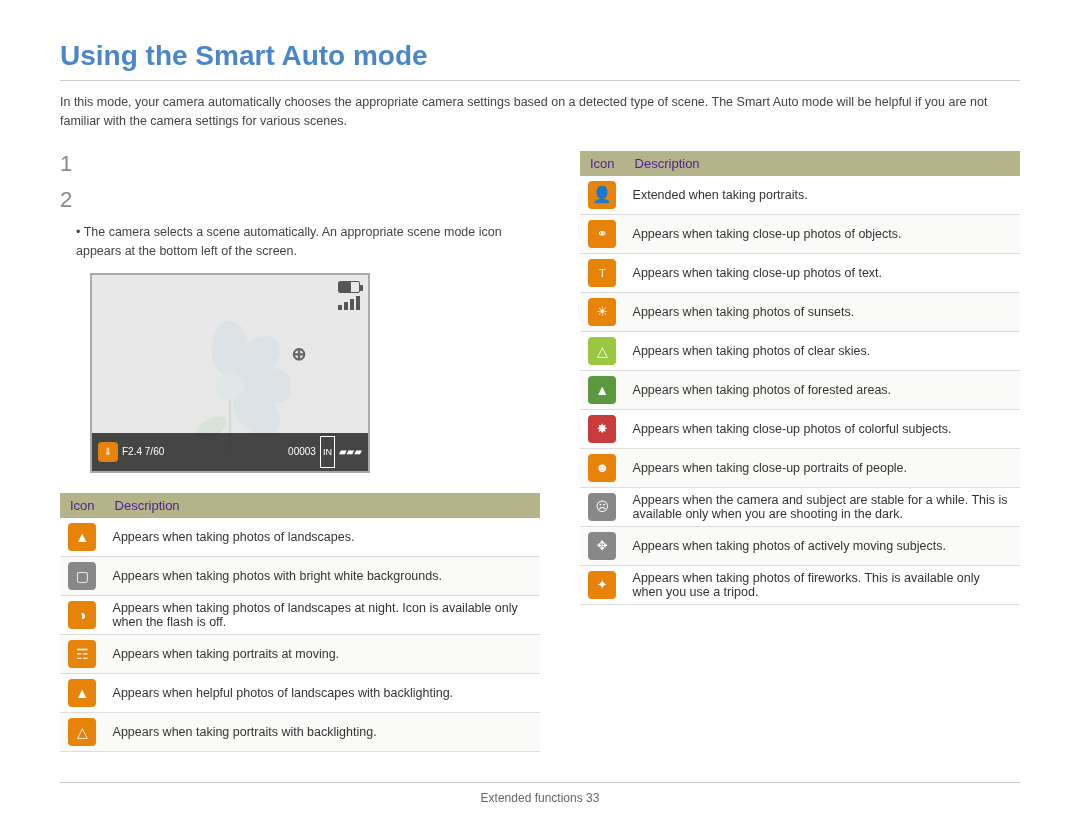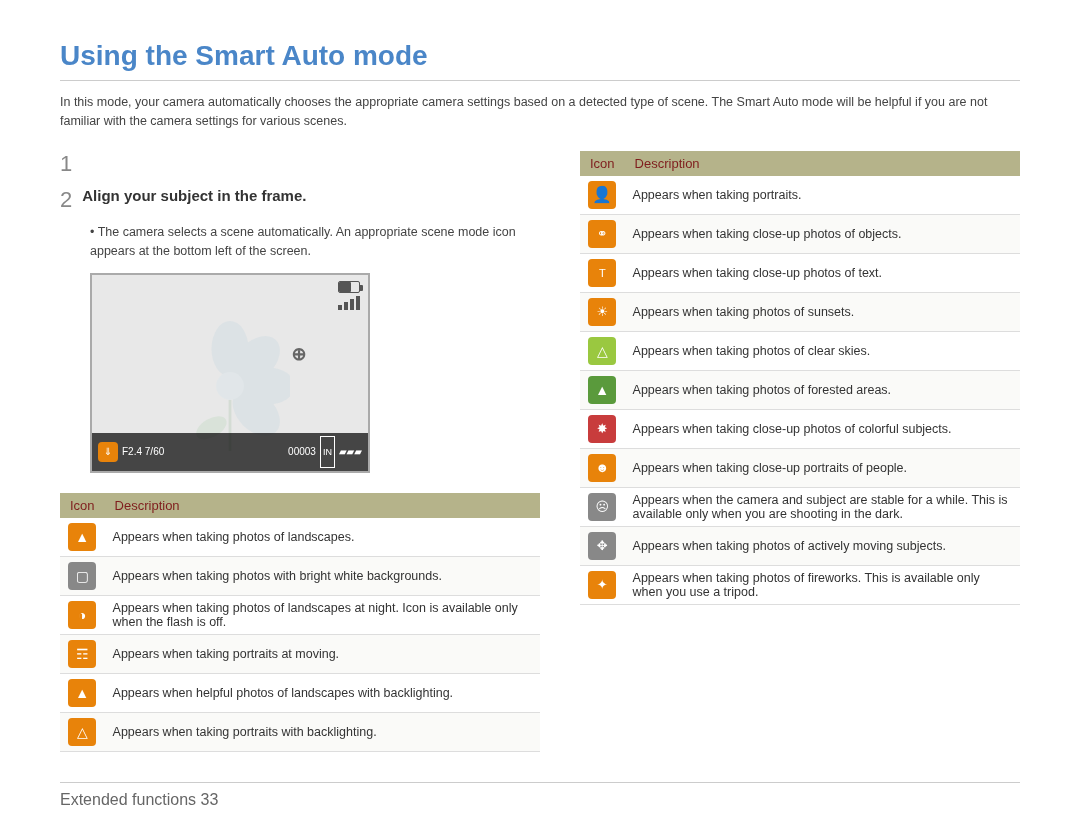--- a/index.html
+++ b/index.html
@@ -53,21 +53,21 @@
       font-size: 15px;
       color: #333;
       font-weight: normal;
     }
     .step-text strong {
       font-weight: bold;
     }
     .bullet-point {
       font-size: 12.5px;
       color: #444;
-      margin-left: 30px;
+      margin-left: 16px;
       margin-bottom: 12px;
       line-height: 1.5;
     }
     .bullet-point::before {
       content: "• ";
     }
     
     .camera-preview {
       width: 280px;
       height: 200px;
@@ -128,21 +128,21 @@
       font-weight: bold;
     }
     
     .icon-table {
       width: 100%;
       border-collapse: collapse;
       font-size: 12.5px;
     }
     .icon-table thead tr th {
       background: #b5b38a;
-      color: #7f1d1d;
+      color: #4c1d95;
       padding: 5px 10px;
       text-align: left;
       font-weight: normal;
       font-size: 13px;
     }
     .icon-table tbody tr {
       border-bottom: 1px solid #ddd;
     }
     .icon-table tbody tr:nth-child(even) {
       background: #fafaf8;
@@ -164,23 +164,23 @@
       justify-content: center;
       color: white;
       font-size: 14px;
     }
     .icon-orange { background: #e8830a; }
     .icon-gray { background: #888; }
     .icon-red { background: #c83c3c; }
 
     
     .footer {
-      text-align: left;
+      text-align: center;
       margin-top: 30px;
-      font-size: 16px;
+      font-size: 12px;
       color: #666;
       border-top: 1px solid #ccc;
       padding-top: 8px;
     }
   </style>
 </head>
 <body>
 
 <h1>Using the Smart Auto mode</h1>
 
@@ -189,21 +189,20 @@
 <div class="content-wrapper">
 
   <div class="left-col">
 
     <div class="step">
       <span class="step-num">1</span>
     </div>
 
     <div class="step" style="margin-top:8px;">
       <span class="step-num">2</span>
-      <span class="step-text"><strong>Align your subject in the frame.</strong></span>
     </div>
     <p class="bullet-point">The camera selects a scene automatically. An appropriate scene mode icon appears at the bottom left of the screen.</p>
 
     <div class="camera-preview">
 
       <svg class="flower" viewBox="0 0 120 140" xmlns="http://www.w3.org/2000/svg">
         <ellipse cx="60" cy="30" rx="20" ry="30" fill="#c8d8e0" transform="rotate(0,60,70)"></ellipse>
         <ellipse cx="60" cy="30" rx="20" ry="30" fill="#c8d8e0" transform="rotate(45,60,70)"></ellipse>
         <ellipse cx="60" cy="30" rx="20" ry="30" fill="#c8d8e0" transform="rotate(90,60,70)"></ellipse>
         <ellipse cx="60" cy="30" rx="20" ry="30" fill="#c8d8e0" transform="rotate(135,60,70)"></ellipse>
@@ -283,21 +282,21 @@
     <table class="icon-table">
       <thead>
         <tr>
           <th>Icon</th>
           <th>Description</th>
         </tr>
       </thead>
       <tbody>
         <tr>
           <td><div class="icon-cell icon-orange" style="font-size:16px;">👤</div></td>
-          <td>Appears when taking portraits.</td>
+          <td>Extended when taking portraits.</td>
         </tr>
         <tr>
           <td><div class="icon-cell icon-orange" style="font-size:13px;">⚭</div></td>
           <td>Appears when taking close-up photos of objects.</td>
         </tr>
         <tr>
           <td><div class="icon-cell icon-orange" style="font-size:11px;">T</div></td>
           <td>Appears when taking close-up photos of text.</td>
         </tr>
         <tr>

